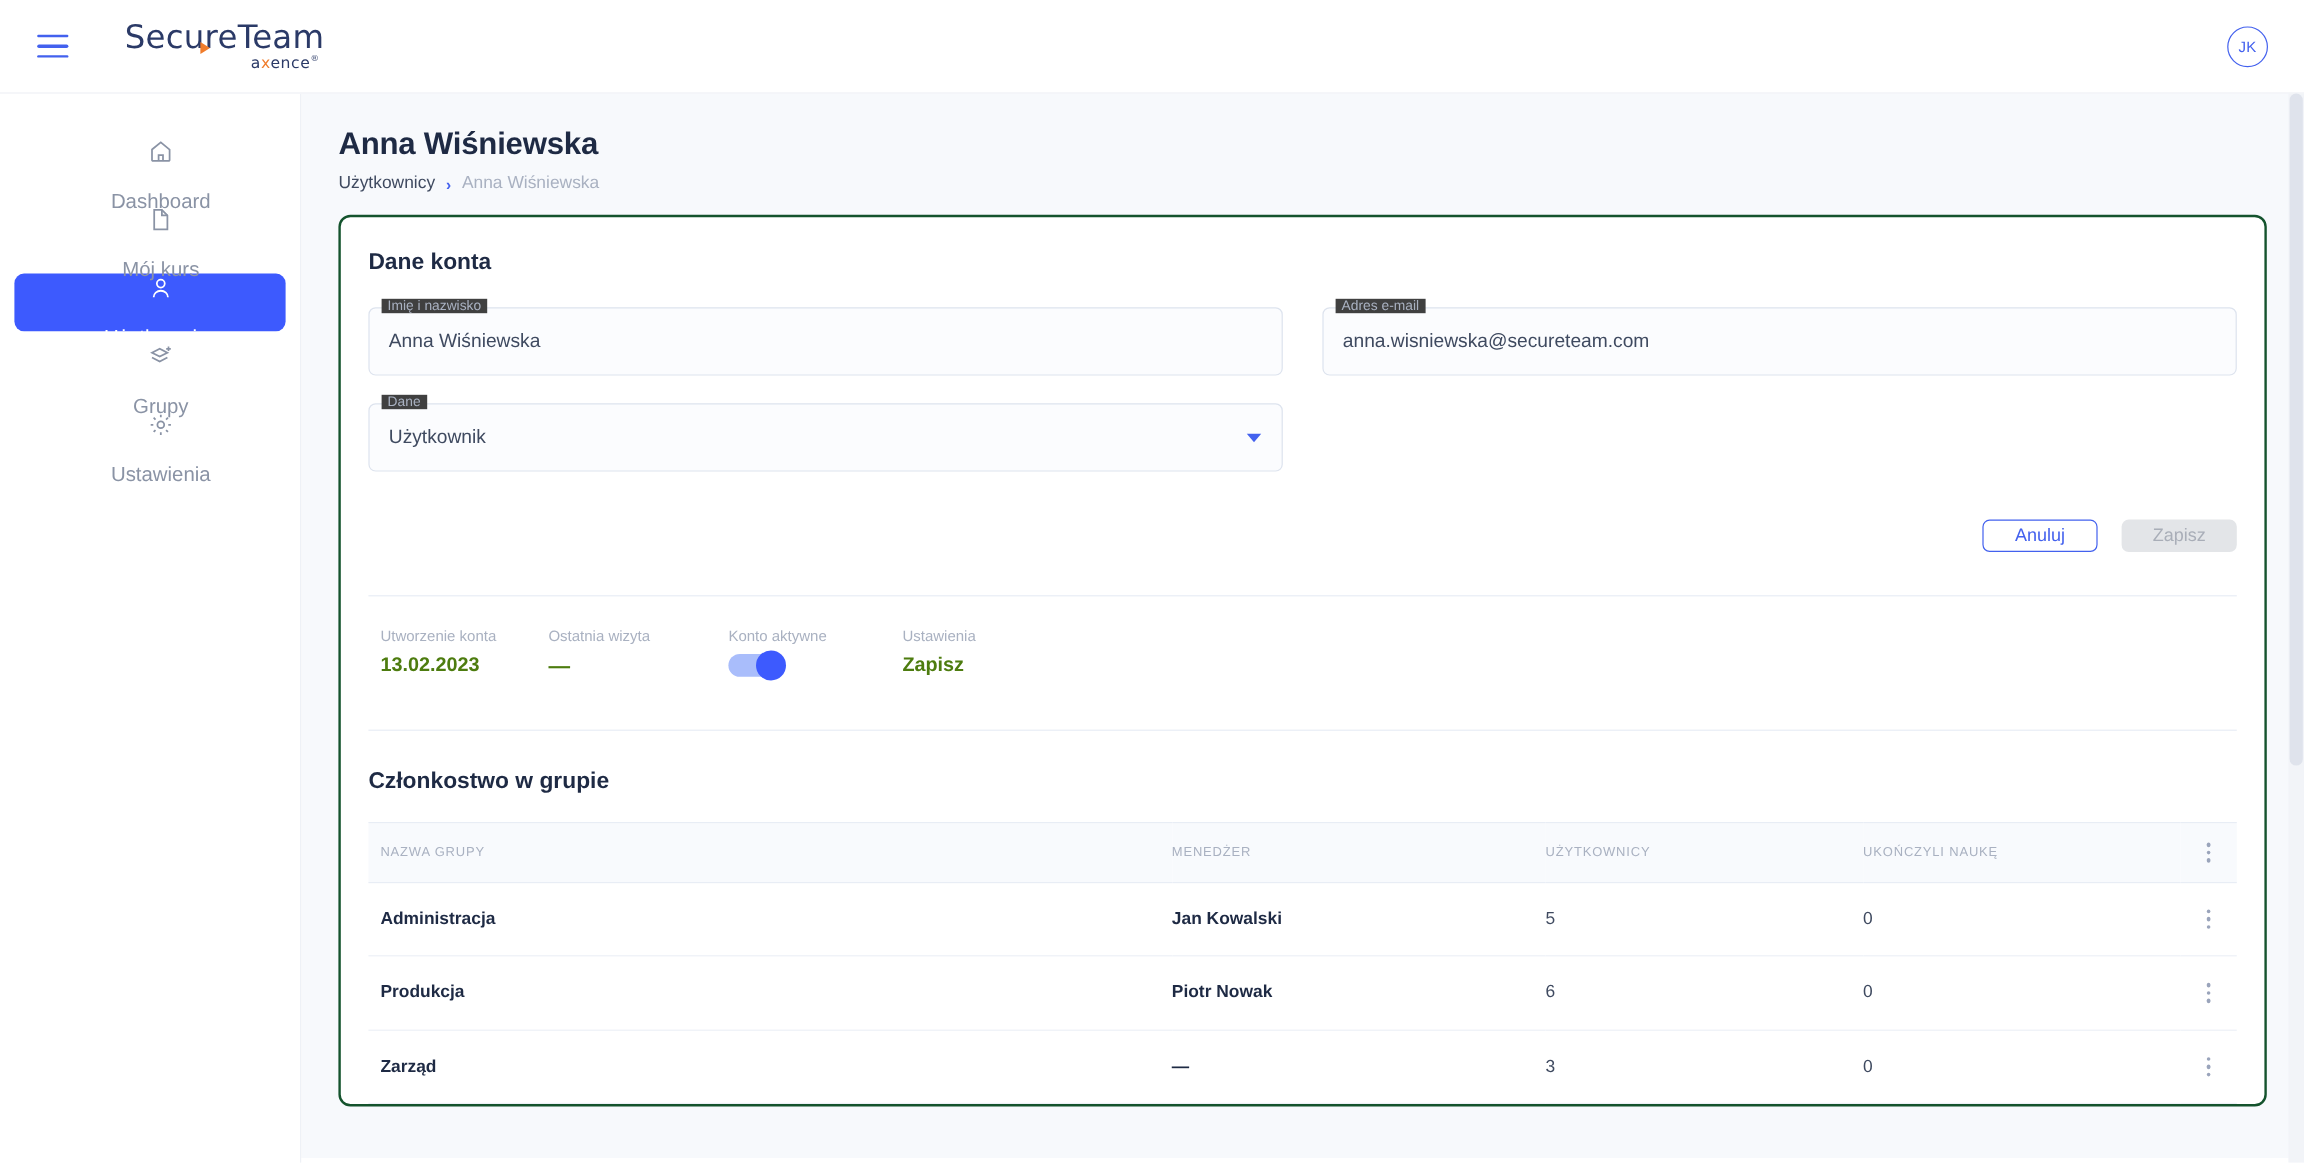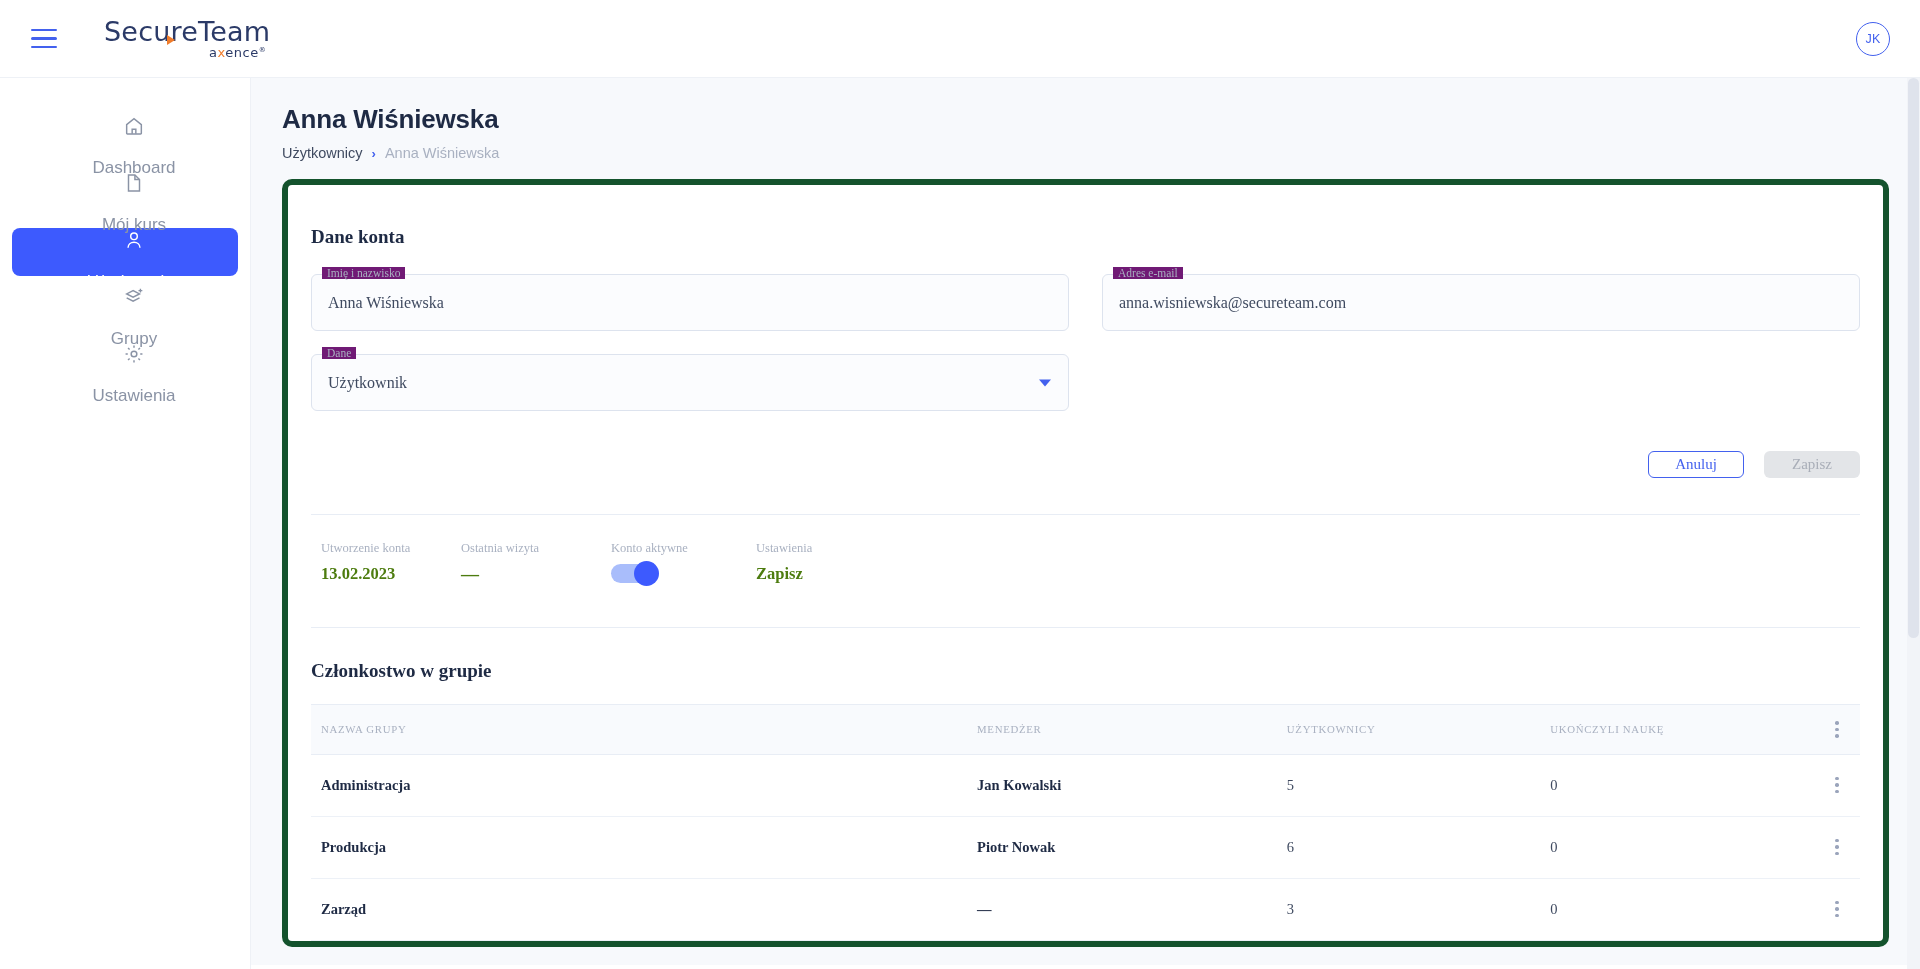--- a/index.html
+++ b/index.html
@@ -81,37 +81,37 @@
   }
   .page-head { padding: 30px 0 0 31px; }
   .page-title { font-size: 26px; font-weight: bold; color: #1e2a44; letter-spacing: -.2px; }
   .crumbs { margin-top: 10px; font-size: 14.5px; display: flex; align-items: center; gap: 9px; }
   .crumbs .c-link { color: #3f4a60; cursor: pointer; }
   .crumbs .c-sep { color: #4361ee; font-size: 13px; font-weight: bold; }
   .crumbs .c-cur { color: #a9b1c1; }
 
   .card {
     margin: 18px 31px 0 31px; background: #ffffff;
-    border: 6px solid #14532d; border-radius: 10px;
-    padding: 41px 23px 0 23px; min-height: 740px; font-family: Liberation Serif, serif;
+    border: 2px solid #14532d; border-radius: 10px;
+    padding: 27px 23px 0 23px; min-height: 740px;
   }
   .card-h { font-size: 19px; font-weight: bold; color: #1e2a44; margin-bottom: 26px; }
 
   
   .form-row { display: flex; gap: 33px; }
   .field { position: relative; height: 57px; }
   .field.w-half { flex: 1 1 0; }
   .field .box {
     position: absolute; inset: 0;
     border: 1px solid #dde3ee; border-radius: 6px;
     background: #fbfcfe;
   }
   .field .legend {
     position: absolute; top: -7px; left: 11px; padding: 0 5px;
-    background: #701a75; font-size: 11.5px; color: #a9b1c1; z-index: 2;
+    background: #404040; font-size: 11.5px; color: #a9b1c1; z-index: 2;
   }
   .field .val {
     position: absolute; left: 17px; top: 50%; transform: translateY(-50%);
     font-size: 16px; color: #3f4a60; z-index: 2;
   }
   .field .caret {
     position: absolute; right: 18px; top: 50%; transform: translateY(-50%);
     width: 0; height: 0; z-index: 3;
     border-left: 6px solid transparent; border-right: 6px solid transparent;
     border-top: 7px solid #4361ee; cursor: pointer;

